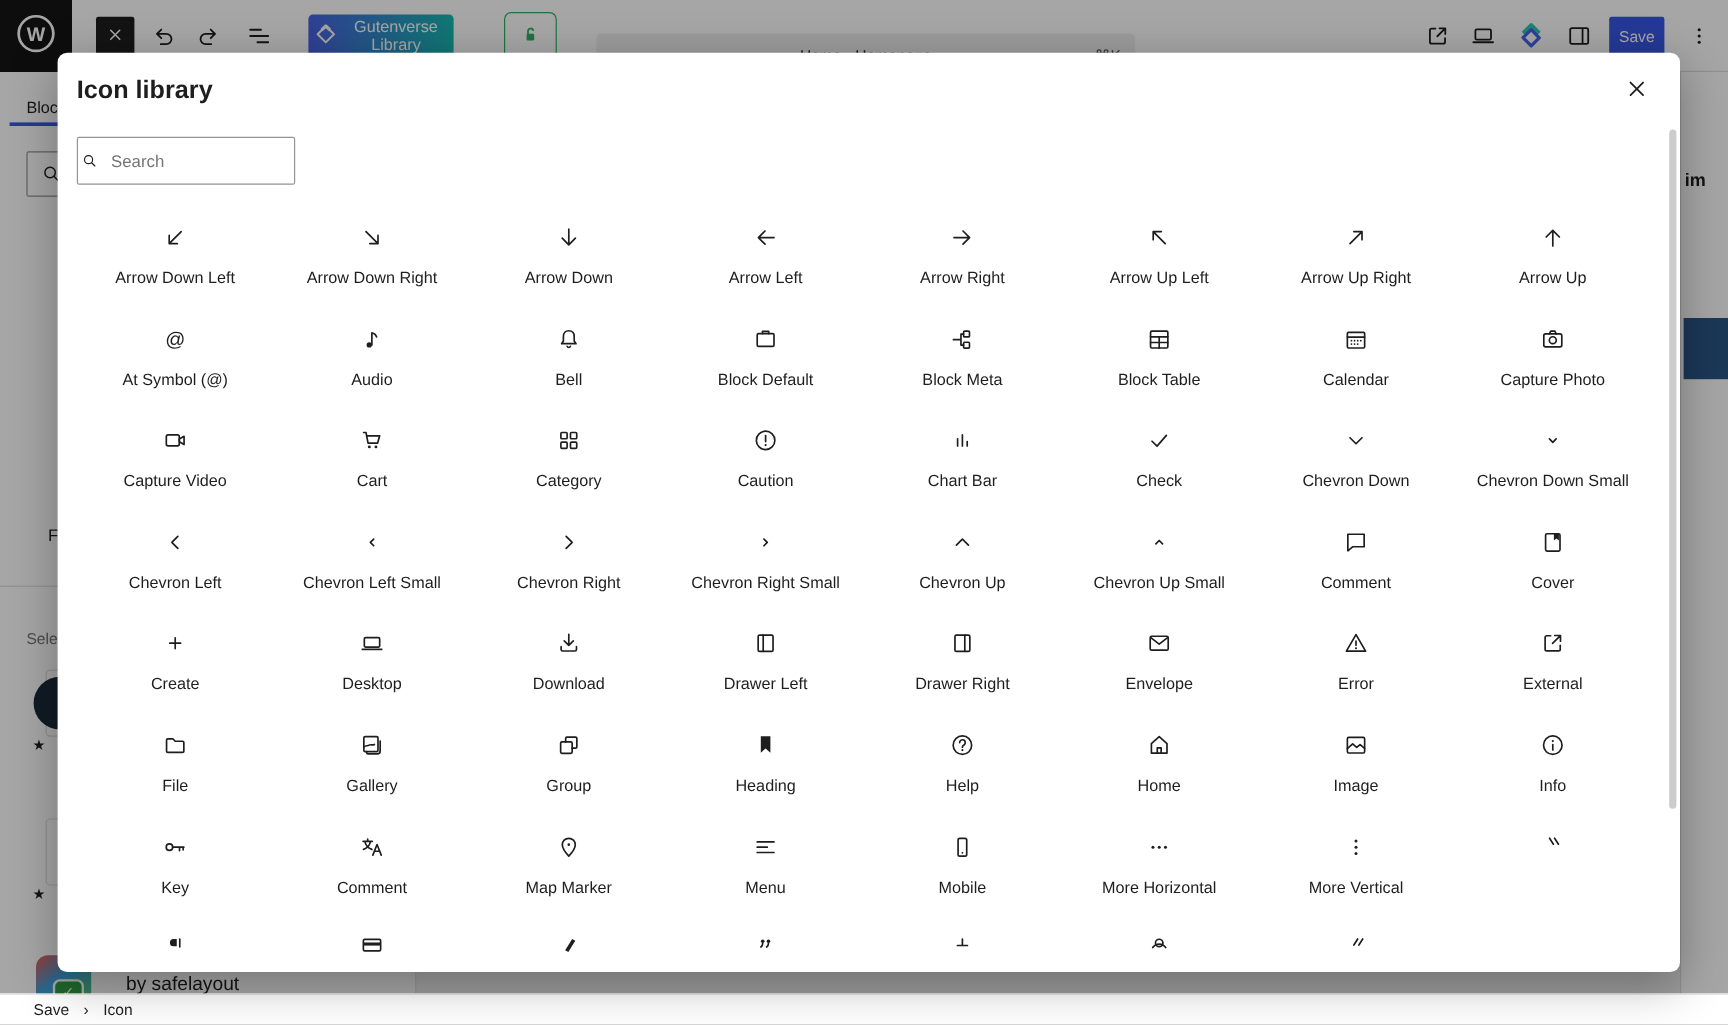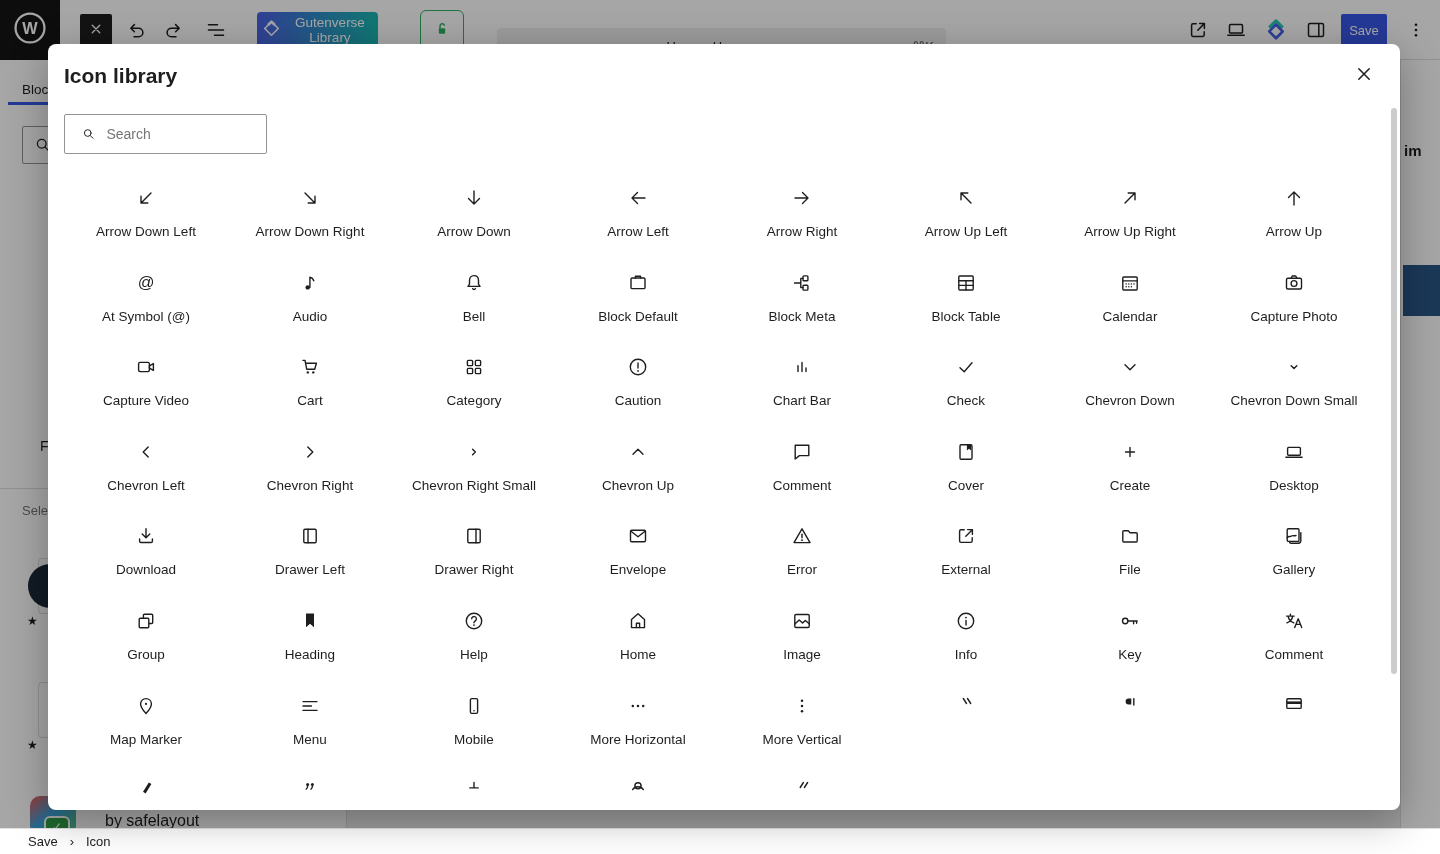--- a/index.html
+++ b/index.html
@@ -21,41 +21,41 @@
   .cmdbar .kbd{position:absolute;right:12px;color:#4f4f4f;font-size:13px;}
   .saveb{position:absolute;left:1341px;top:14px;width:46px;height:32px;background:#3858e9;color:#fff;border:none;border-radius:2px;font-size:13px;font-family:Liberation Sans, sans-serif;cursor:pointer;}
 
   .sidebar{position:absolute;left:0;top:60px;width:347px;height:768px;background:#fff;border-right:1px solid #ddd;}
   .sbtab{position:absolute;left:22px;top:22px;font-size:13.5px;}
   .sbtabline{position:absolute;left:8px;top:42px;width:76px;height:3px;background:#3858e9;}
   .sbsearch{position:absolute;left:22px;top:66px;width:300px;height:38px;border:1px solid #949494;border-radius:2px;display:flex;align-items:center;padding-left:10px;}
   .frF{position:absolute;left:40px;top:378px;font-size:14px;}
   .sbdiv{position:absolute;left:0;top:428px;width:347px;border-top:1px solid #ddd;}
   .frAva{position:absolute;left:22px;top:440px;font-size:15px;font-weight:700;margin-left:43px;}
-  .frSele{position:absolute;left:22px;top:443px;font-size:13px;color:#757575;}
+  .frSele{position:absolute;left:22px;top:465px;font-size:13px;color:#757575;}
   .sbcard{position:absolute;left:38px;width:292px;height:56px;border:1px solid #ddd;border-radius:4px;background:#fff;}
   .avatar{position:absolute;left:28px;top:504px;width:44px;height:44px;border-radius:50%;background:#1b2a3a;}
   .star{position:absolute;left:27px;font-size:12px;}
   .sllogo{position:absolute;left:30px;top:736px;width:46px;height:40px;border-radius:10px;background:linear-gradient(140deg,#ef5b4f 0%,#3aa3e0 45%,#59c36a 100%);}
   .slcheck{position:absolute;left:44px;top:756px;width:26px;height:22px;background:#2f9e44;border:2px solid #fff;border-radius:6px;color:#fff;font-size:12px;display:flex;align-items:center;justify-content:center;}
   .sltext{position:absolute;left:105px;top:752px;font-size:16px;}
 
   .rightpanel{position:absolute;left:1400px;top:60px;width:40px;height:768px;background:#fff;border-left:1px solid #ddd;}
   .imfrag{position:absolute;left:3px;top:82px;font-size:15px;font-weight:700;}
   .navyrect{position:absolute;left:2px;top:205px;width:38px;height:51px;background:#2a5688;}
 
   
   .dim{position:absolute;left:0;top:0;width:1440px;height:828px;background:rgba(0,0,0,.35);z-index:5;}
 
   
   .modal{position:absolute;left:48px;top:44px;width:1352px;height:766px;background:#fff;border-radius:8px;
          box-shadow:0 10px 40px rgba(0,0,0,.3);z-index:10;overflow:hidden;}
   .mtitle{position:absolute;left:16px;top:20px;margin:0;font-size:21px;font-weight:600;}
   .mclose{position:absolute;right:24px;top:18px;width:24px;height:24px;background:none;border:none;padding:0;cursor:pointer;}
-  .searchwrap{position:absolute;left:16px;top:70px;width:203px;height:40px;border:1px solid #949494;border-radius:2px;display:flex;align-items:center;gap:8px;padding:0 16px;}
+  .searchwrap{position:absolute;left:16px;top:70px;width:182px;height:40px;border:1px solid #949494;border-radius:2px;display:flex;align-items:center;gap:8px;padding:0 2px;}
   .searchwrap input{border:none;outline:none;background:transparent;font-family:inherit;font-size:14px;width:100%;color:#1e1e1e;}
   .searchwrap input::placeholder{color:#757575;}
   .grid{position:absolute;left:16px;top:136px;width:1312px;display:grid;grid-template-columns:repeat(8,164px);grid-auto-rows:84.6px;}
   .cell{display:flex;flex-direction:column;align-items:center;cursor:pointer;}
   .cell .g{height:24px;margin-top:6px;}
   .cell .lbl{margin-top:14px;font-size:13.5px;white-space:nowrap;}
   .mscroll{position:absolute;right:3px;top:64px;width:6px;height:566px;background:#ccc;border-radius:3px;}
 
   
   .footer{position:absolute;left:0;top:828px;width:1440px;height:26px;background:#fff;border-top:1px solid #e0e0e0;
@@ -371,35 +371,47 @@
           <span class="lbl">Chevron Down Small</span>
         </div>
         <div class="cell">
           <span class="g"><svg width="24" height="24" viewBox="0 0 24 24" fill="none" stroke="#1e1e1e" stroke-width="1.4" stroke-linecap="round" stroke-linejoin="round">
               <path d="M14.2 7l-5 5 5 5"></path>
             </svg></span>
           <span class="lbl">Chevron Left</span>
         </div>
         <div class="cell">
           <span class="g"><svg width="24" height="24" viewBox="0 0 24 24" fill="none" stroke="#1e1e1e" stroke-width="1.4" stroke-linecap="round" stroke-linejoin="round">
+              <path d="M13.4 9.2L10.6 12l2.8 2.8"></path>
+            </svg></span>
+          <span class="lbl">Chevron Left Small</span>
+        </div>
+        <div class="cell">
+          <span class="g"><svg width="24" height="24" viewBox="0 0 24 24" fill="none" stroke="#1e1e1e" stroke-width="1.4" stroke-linecap="round" stroke-linejoin="round">
               <path d="M9.8 7l5 5-5 5"></path>
             </svg></span>
           <span class="lbl">Chevron Right</span>
         </div>
         <div class="cell">
           <span class="g"><svg width="24" height="24" viewBox="0 0 24 24" fill="none" stroke="#1e1e1e" stroke-width="1.4" stroke-linecap="round" stroke-linejoin="round">
               <path d="M10.6 9.2l2.8 2.8-2.8 2.8"></path>
             </svg></span>
           <span class="lbl">Chevron Right Small</span>
         </div>
         <div class="cell">
           <span class="g"><svg width="24" height="24" viewBox="0 0 24 24" fill="none" stroke="#1e1e1e" stroke-width="1.4" stroke-linecap="round" stroke-linejoin="round">
               <path d="M7 14.2l5-5 5 5"></path>
             </svg></span>
           <span class="lbl">Chevron Up</span>
+        </div>
+        <div class="cell">
+          <span class="g"><svg width="24" height="24" viewBox="0 0 24 24" fill="none" stroke="#1e1e1e" stroke-width="1.4" stroke-linecap="round" stroke-linejoin="round">
+              <path d="M9.2 13.2L12 10.4l2.8 2.8"></path>
+            </svg></span>
+          <span class="lbl">Chevron Up Small</span>
         </div>
         <div class="cell">
           <span class="g"><svg width="24" height="24" viewBox="0 0 24 24" fill="none" stroke="#1e1e1e" stroke-width="1.4" stroke-linecap="round" stroke-linejoin="round">
               <path d="M5.2 5.2h13.6v10.4H9.4L5.2 19Z"></path>
             </svg></span>
           <span class="lbl">Comment</span>
         </div>
         <div class="cell">
           <span class="g"><svg width="24" height="24" viewBox="0 0 24 24" fill="none" stroke="#1e1e1e" stroke-width="1.4" stroke-linecap="round" stroke-linejoin="round">
               <rect x="6" y="4.8" width="12" height="14.4" rx="1.2"></rect>

